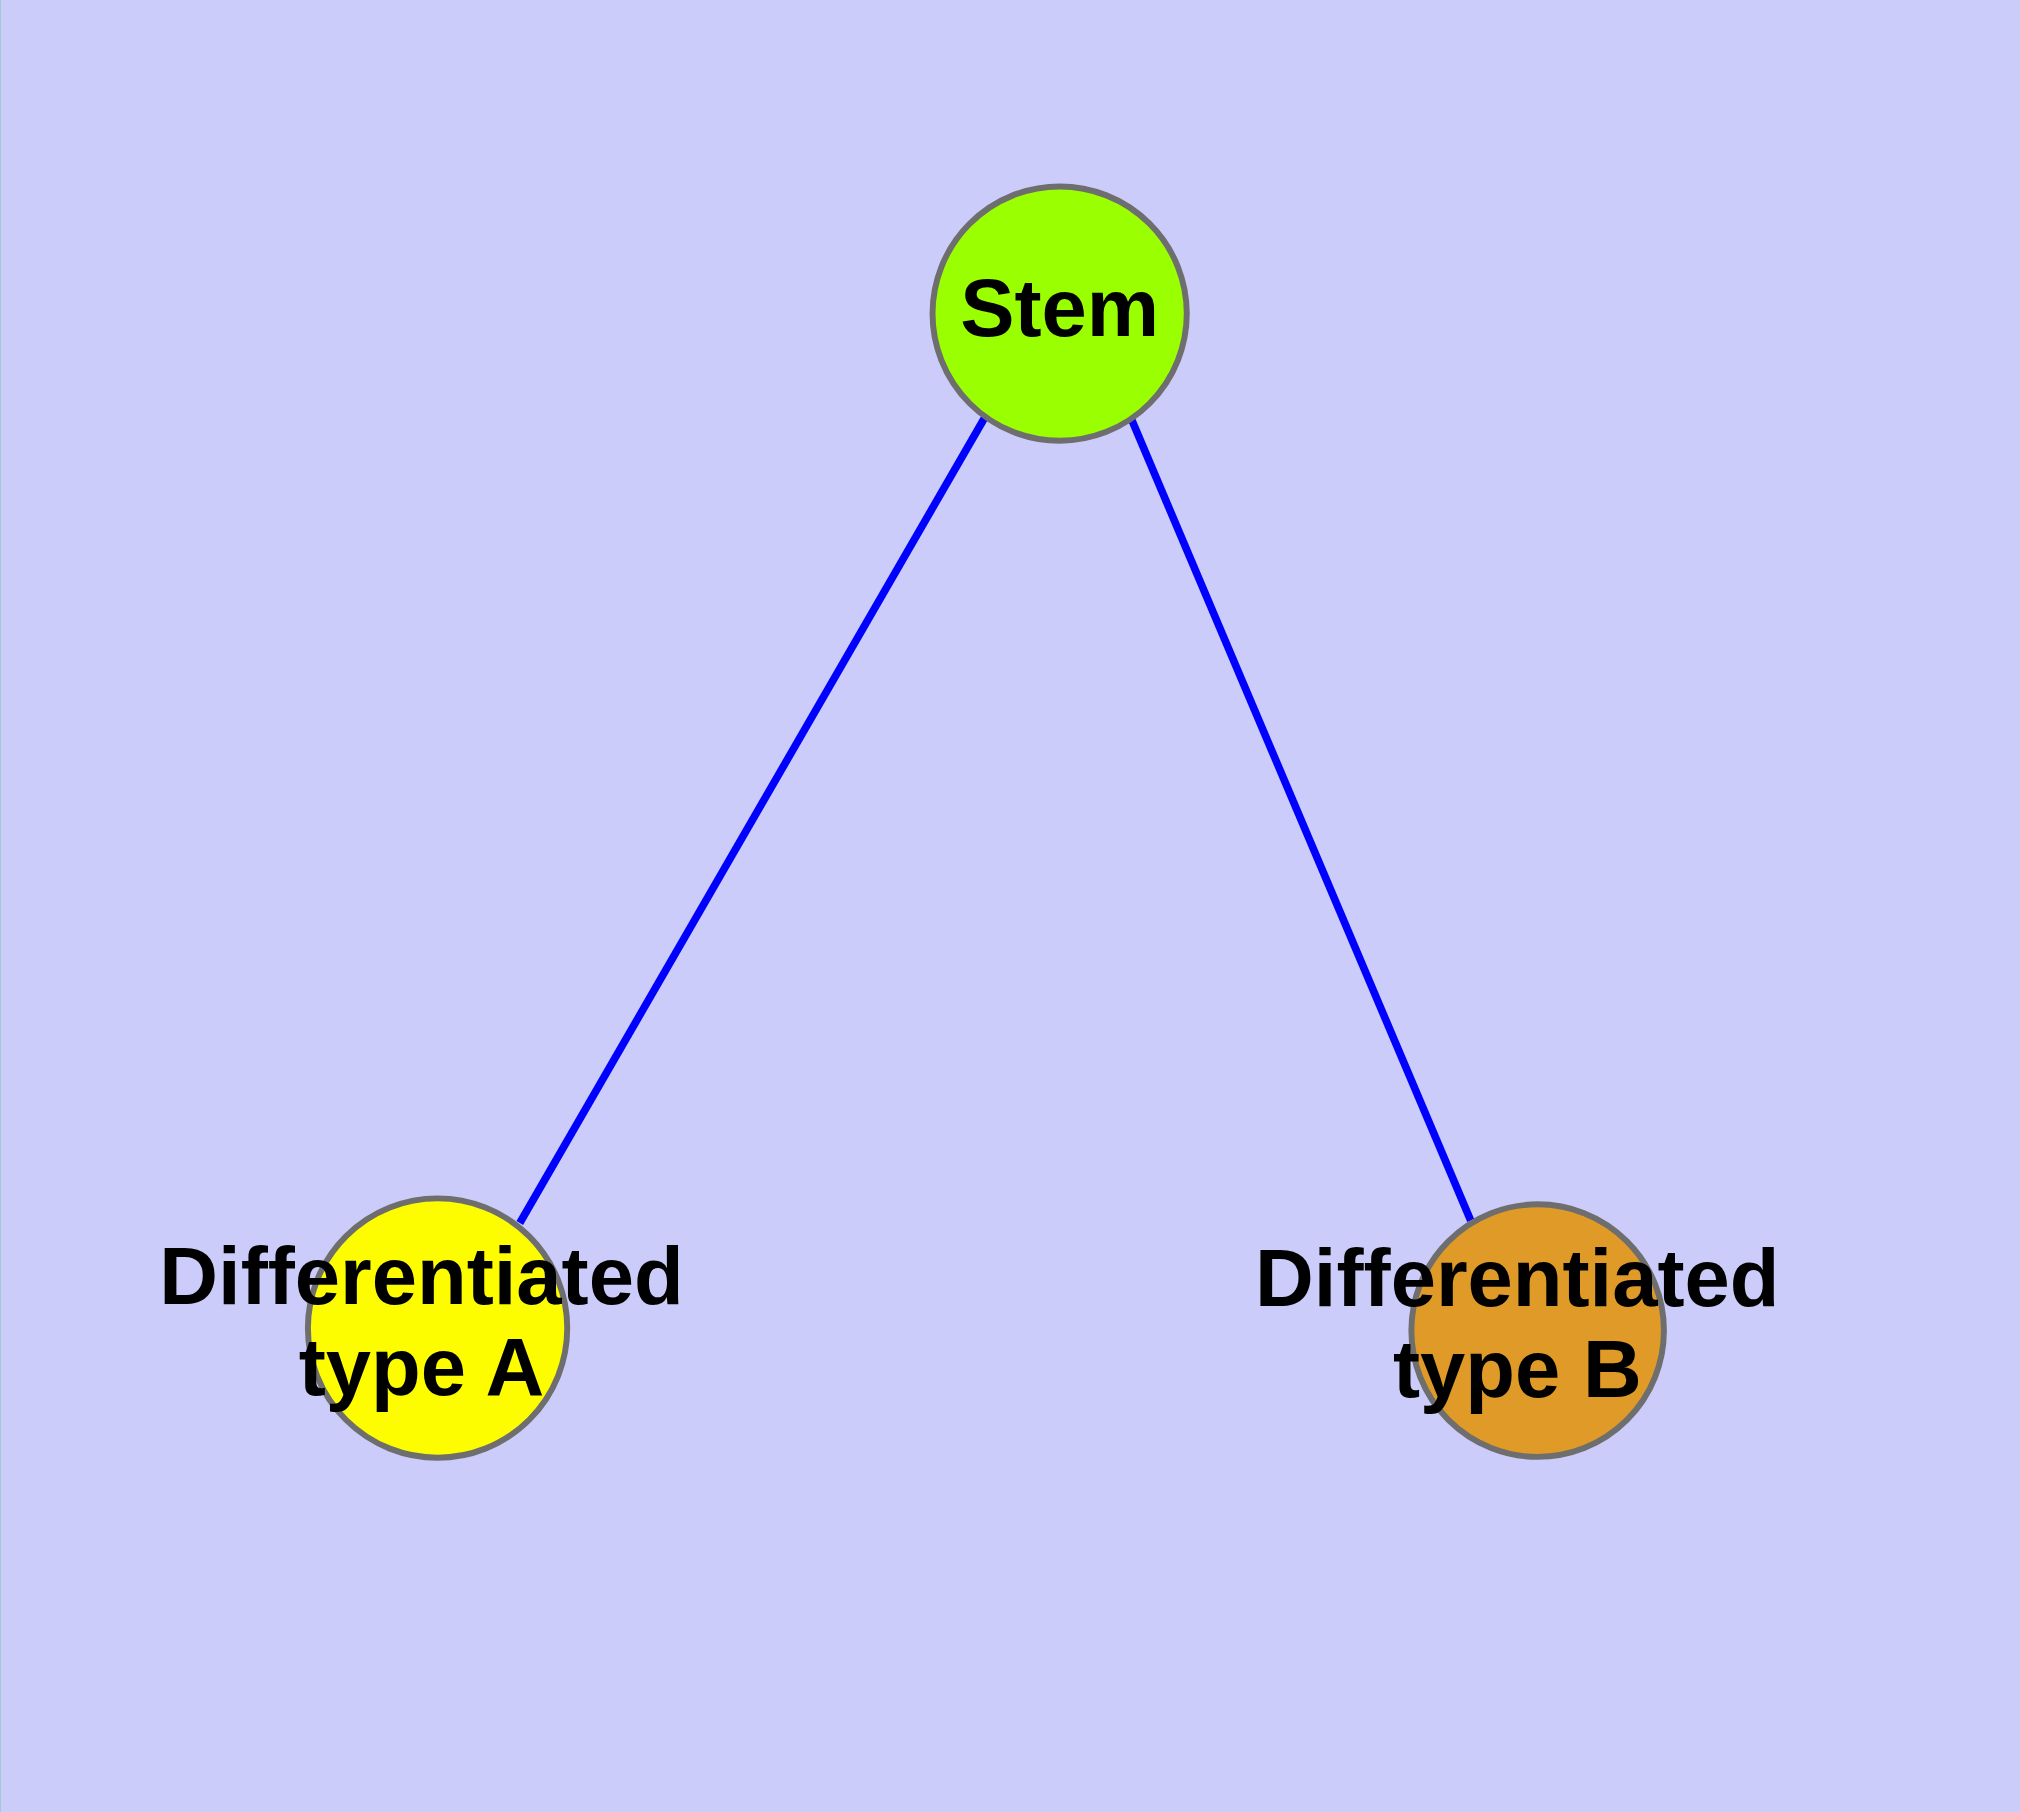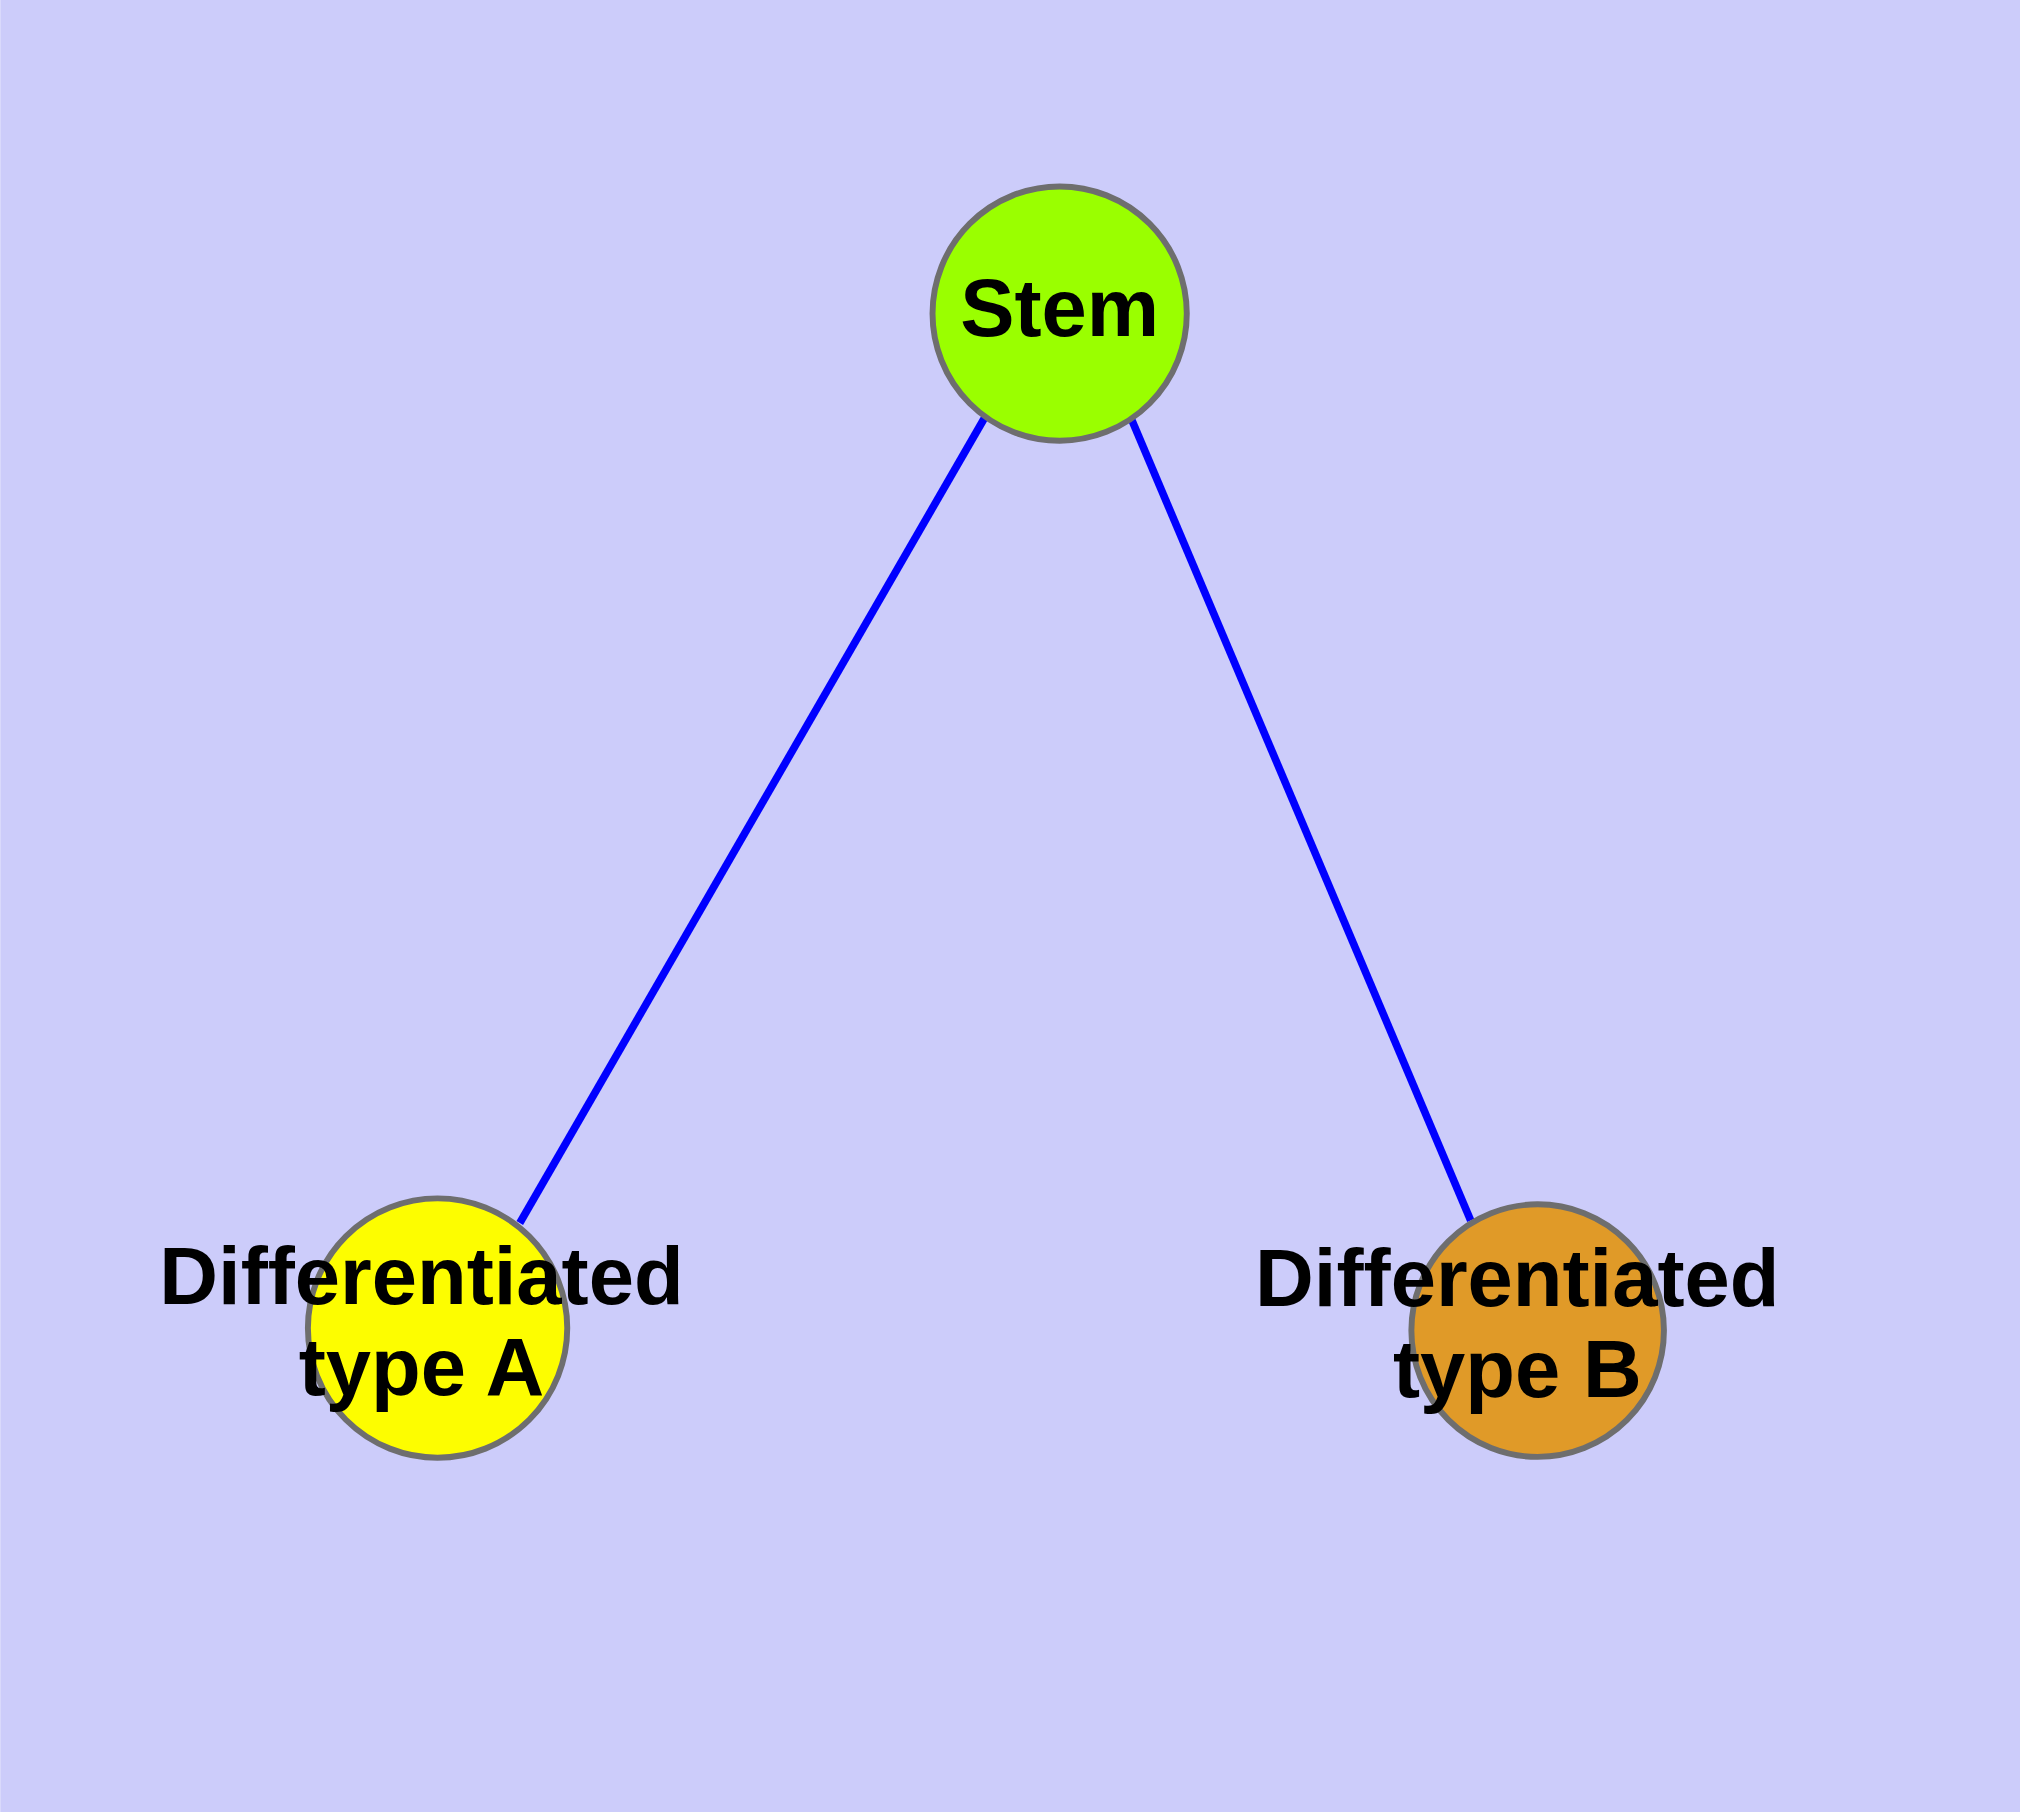--- a/index.html
+++ b/index.html
@@ -28,21 +28,21 @@
     font-family: "Liberation Sans", sans-serif;
     font-weight: bold;
     fill: #000000;
     text-anchor: middle;
     dominant-baseline: middle;
   }
 </style>
 </head>
 <body>
 
-<div id="canvas" style="width: 2021px; height: 1812px; background: #ffffff;">
+<div id="canvas" style="width: 2021px; height: 1812px; background: #22c55e;">
   <svg id="graph-svg" viewBox="0 0 2384 2138" xmlns="http://www.w3.org/2000/svg" style="width: 2021px; height: 1812px;">
 
     <rect x="0" y="0" width="2384" height="2138" fill="#ccccfa"></rect>
 
     <g>
       <line class="edge" x1="1162" y1="492" x2="613" y2="1443" stroke="#0000ff" stroke-width="9"></line>
       <line class="edge" x1="1334" y1="493" x2="1735" y2="1440" stroke="#0000ff" stroke-width="9"></line>
     </g>
 
     <g>

